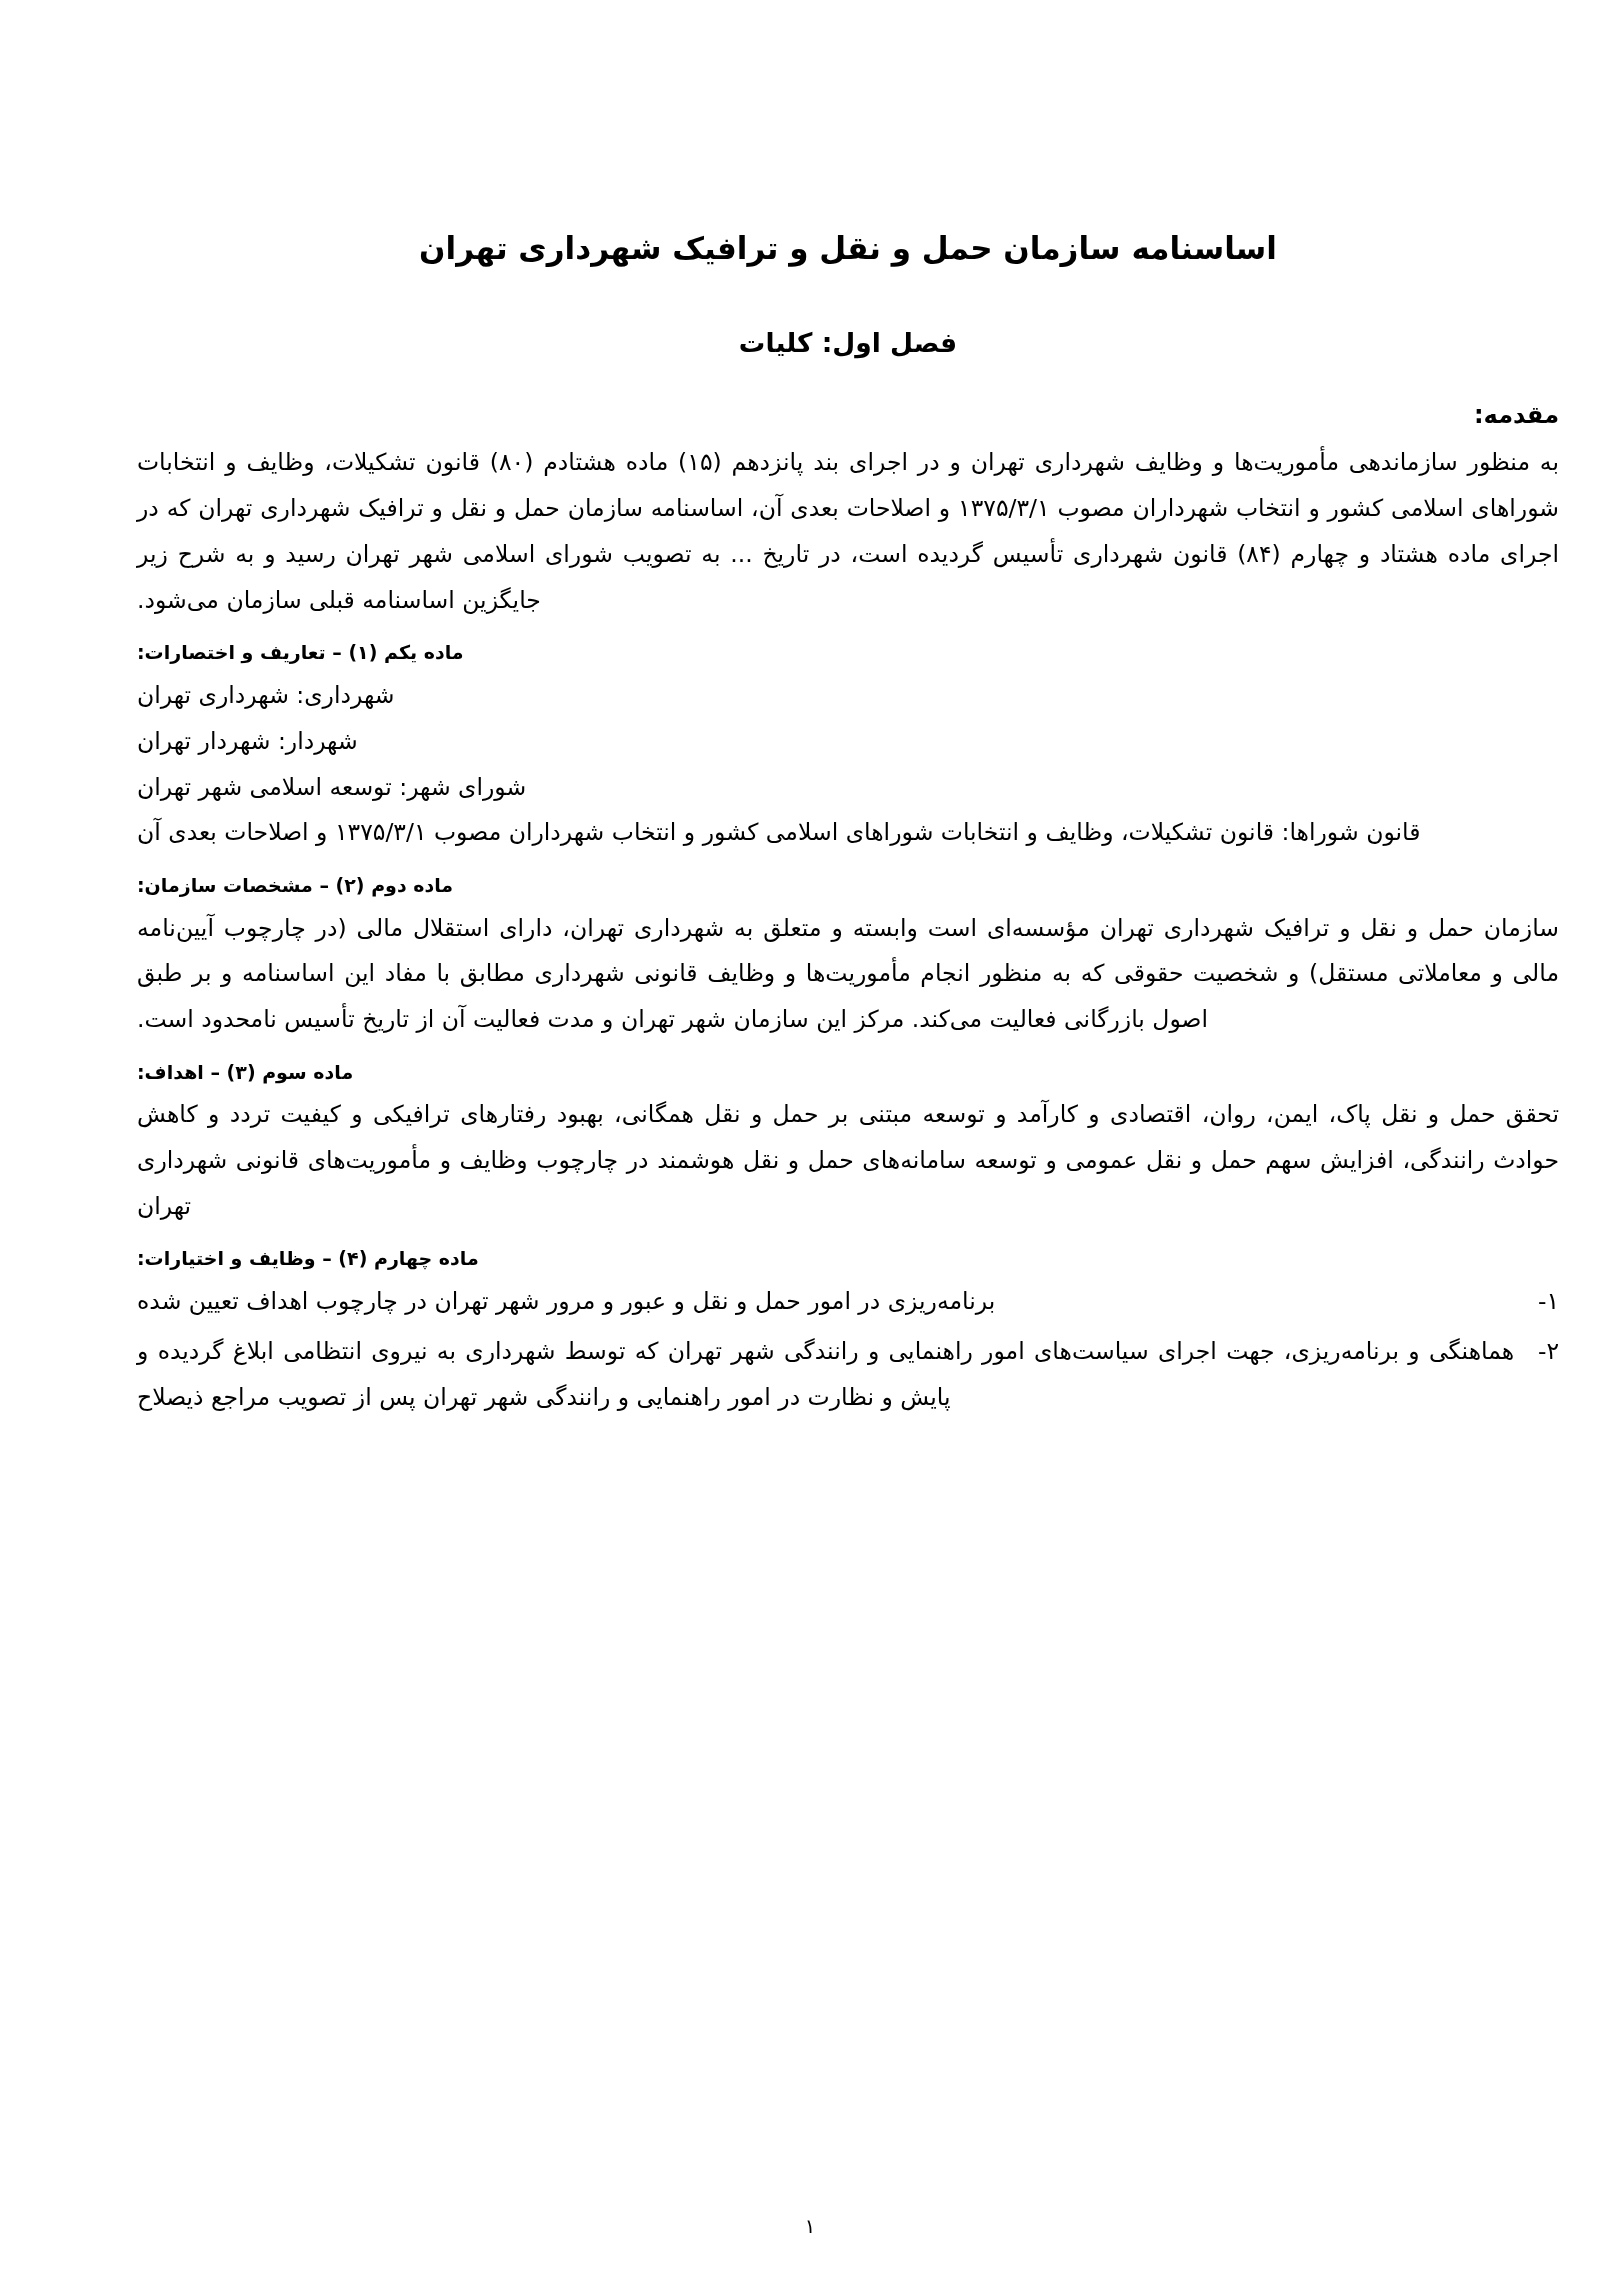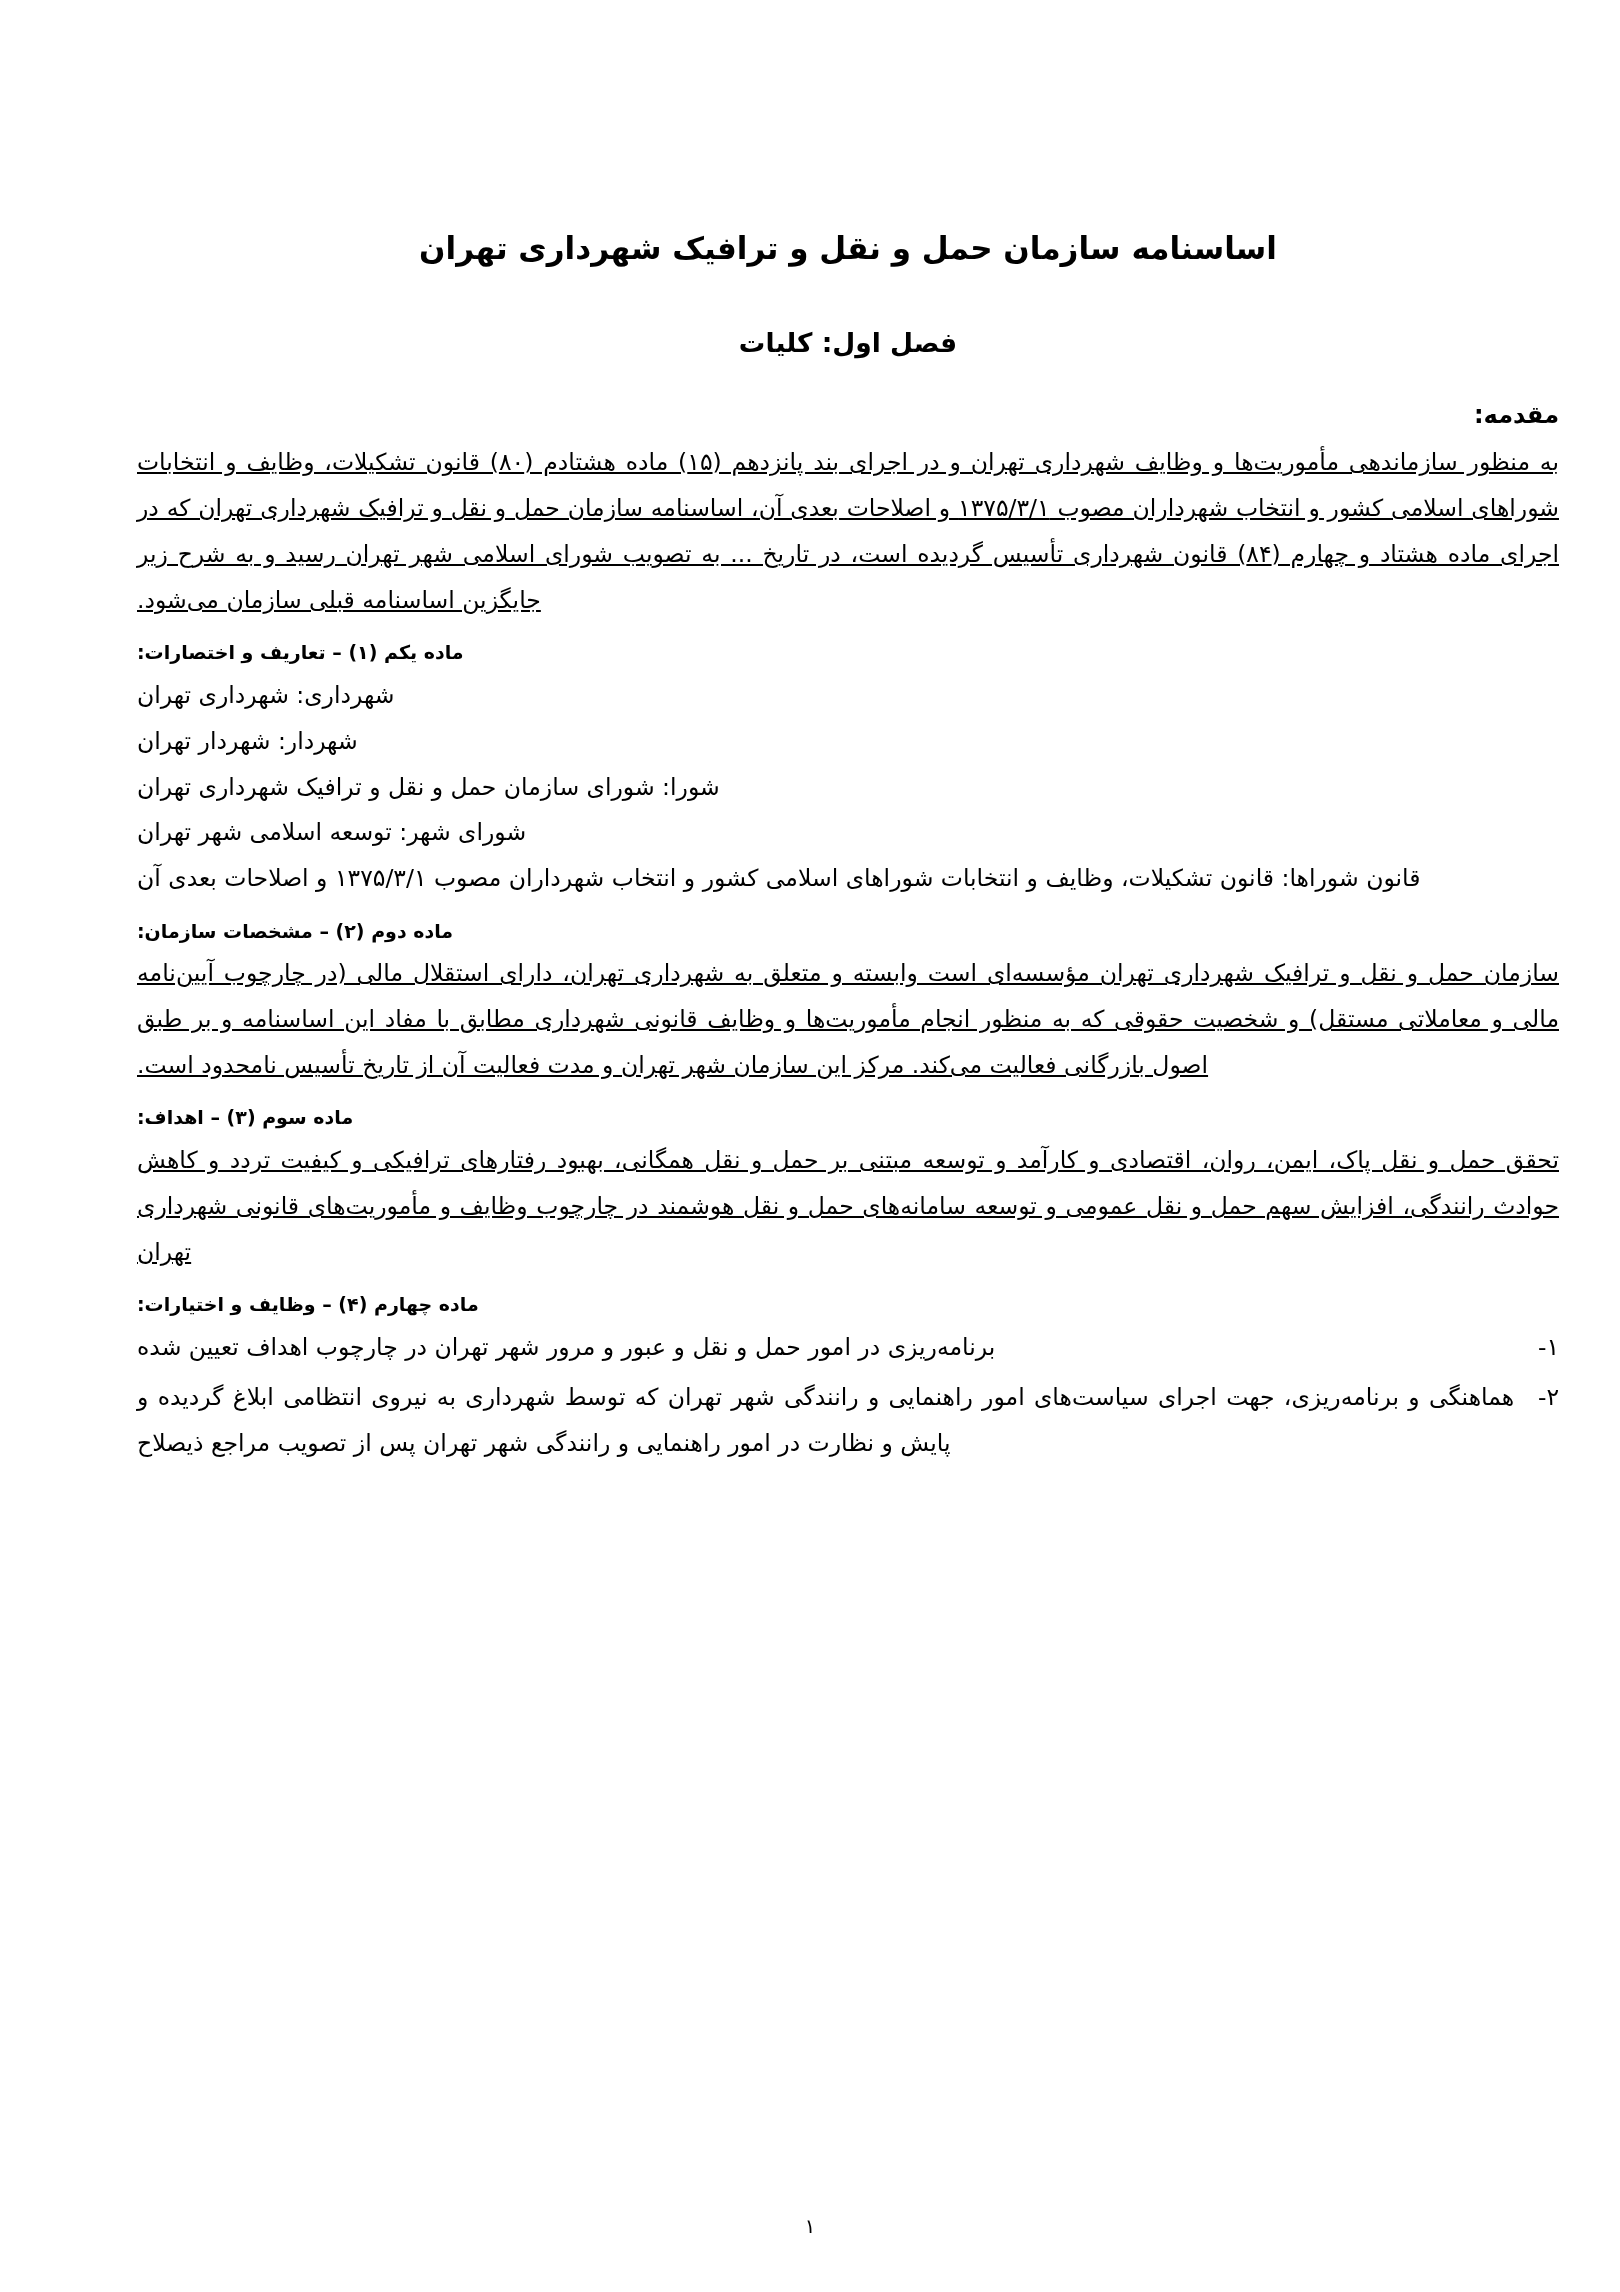--- a/index.html
+++ b/index.html
@@ -46,21 +46,20 @@
     text-align: left;
     margin: 17.6px 0 9.8px 0;
     direction: rtl;
   }
   .para {
     font-size: 23.5px;
     line-height: 1.95;
     text-align: justify;
     text-align-last: left;
     margin: 0 0 3.9px 0;
-    text-decoration: underline;
   }
   .defs {
     margin: 0;
     padding: 0;
   }
   .def-line {
     font-size: 23.5px;
     line-height: 1.95;
     text-align: left;
     margin: 0;
@@ -111,21 +110,20 @@
 
   <h2 class="chapter-title">فصل اول: کلیات</h2>
 
   <div class="section-head">مقدمه:</div>
   <p class="para">به منظور سازماندهی مأموریت‌ها و وظایف شهرداری تهران و در اجرای بند پانزدهم (۱۵) ماده هشتادم (۸۰) قانون تشکیلات، وظایف و انتخابات شوراهای اسلامی کشور و انتخاب شهرداران مصوب ۱۳۷۵/۳/۱ و اصلاحات بعدی آن، اساسنامه سازمان حمل و نقل و ترافیک شهرداری تهران که در اجرای ماده هشتاد و چهارم (۸۴) قانون شهرداری تأسیس گردیده است، در تاریخ ... به تصویب شورای اسلامی شهر تهران رسید و به شرح زیر جایگزین اساسنامه قبلی سازمان می‌شود.</p>
 
   <div class="article-head">ماده یکم (۱) – تعاریف و اختصارات:</div>
   <div class="defs">
     <p class="def-line">شهرداری: شهرداری تهران</p>
     <p class="def-line">شهردار: شهردار تهران</p>
-    <p class="def-line">شورا: شورای سازمان حمل و نقل و ترافیک شهرداری تهران</p>
     <p class="def-line">شورای شهر: توسعه اسلامی شهر تهران</p>
     <p class="def-line wrap">قانون شوراها: قانون تشکیلات، وظایف و انتخابات شوراهای اسلامی کشور و انتخاب شهرداران مصوب ۱۳۷۵/۳/۱ و اصلاحات بعدی آن</p>
   </div>
 
   <div class="article-head">ماده دوم (۲) – مشخصات سازمان:</div>
   <p class="para">سازمان حمل و نقل و ترافیک شهرداری تهران مؤسسه‌ای است وابسته و متعلق به شهرداری تهران، دارای استقلال مالی (در چارچوب آیین‌نامه مالی و معاملاتی مستقل) و شخصیت حقوقی که به منظور انجام مأموریت‌ها و وظایف قانونی شهرداری مطابق با مفاد این اساسنامه و بر طبق اصول بازرگانی فعالیت می‌کند. مرکز این سازمان شهر تهران و مدت فعالیت آن از تاریخ تأسیس نامحدود است.</p>
 
   <div class="article-head">ماده سوم (۳) – اهداف:</div>
   <p class="para">تحقق حمل و نقل پاک، ایمن، روان، اقتصادی و کارآمد و توسعه مبتنی بر حمل و نقل همگانی، بهبود رفتارهای ترافیکی و کیفیت تردد و کاهش حوادث رانندگی، افزایش سهم حمل و نقل عمومی و توسعه سامانه‌های حمل و نقل هوشمند در چارچوب وظایف و مأموریت‌های قانونی شهرداری تهران</p>
 

